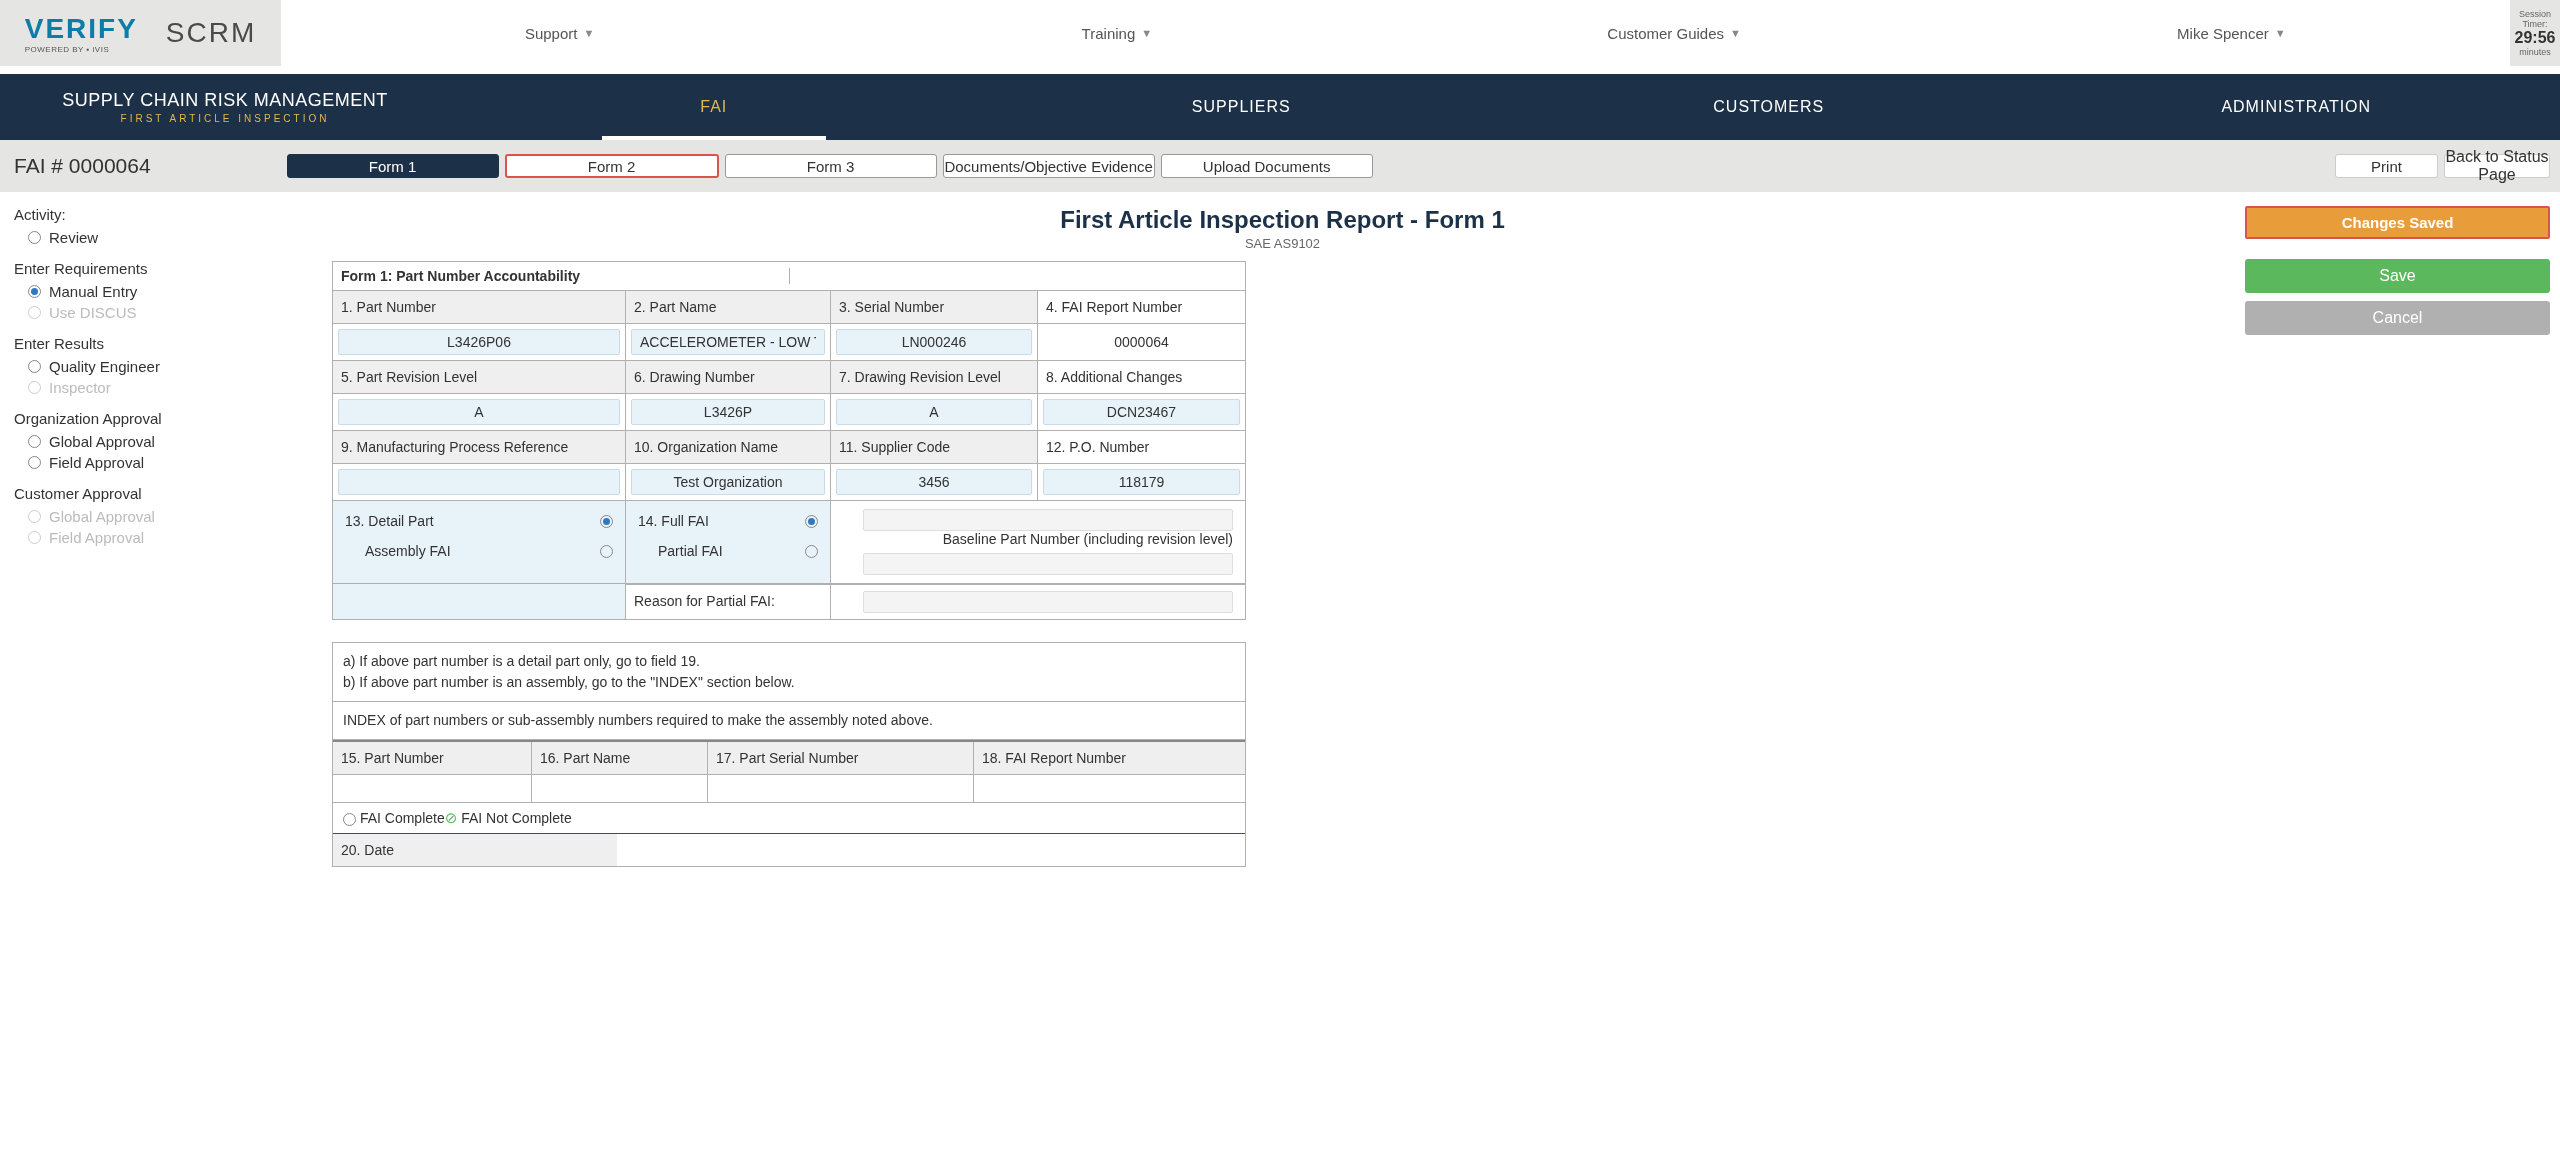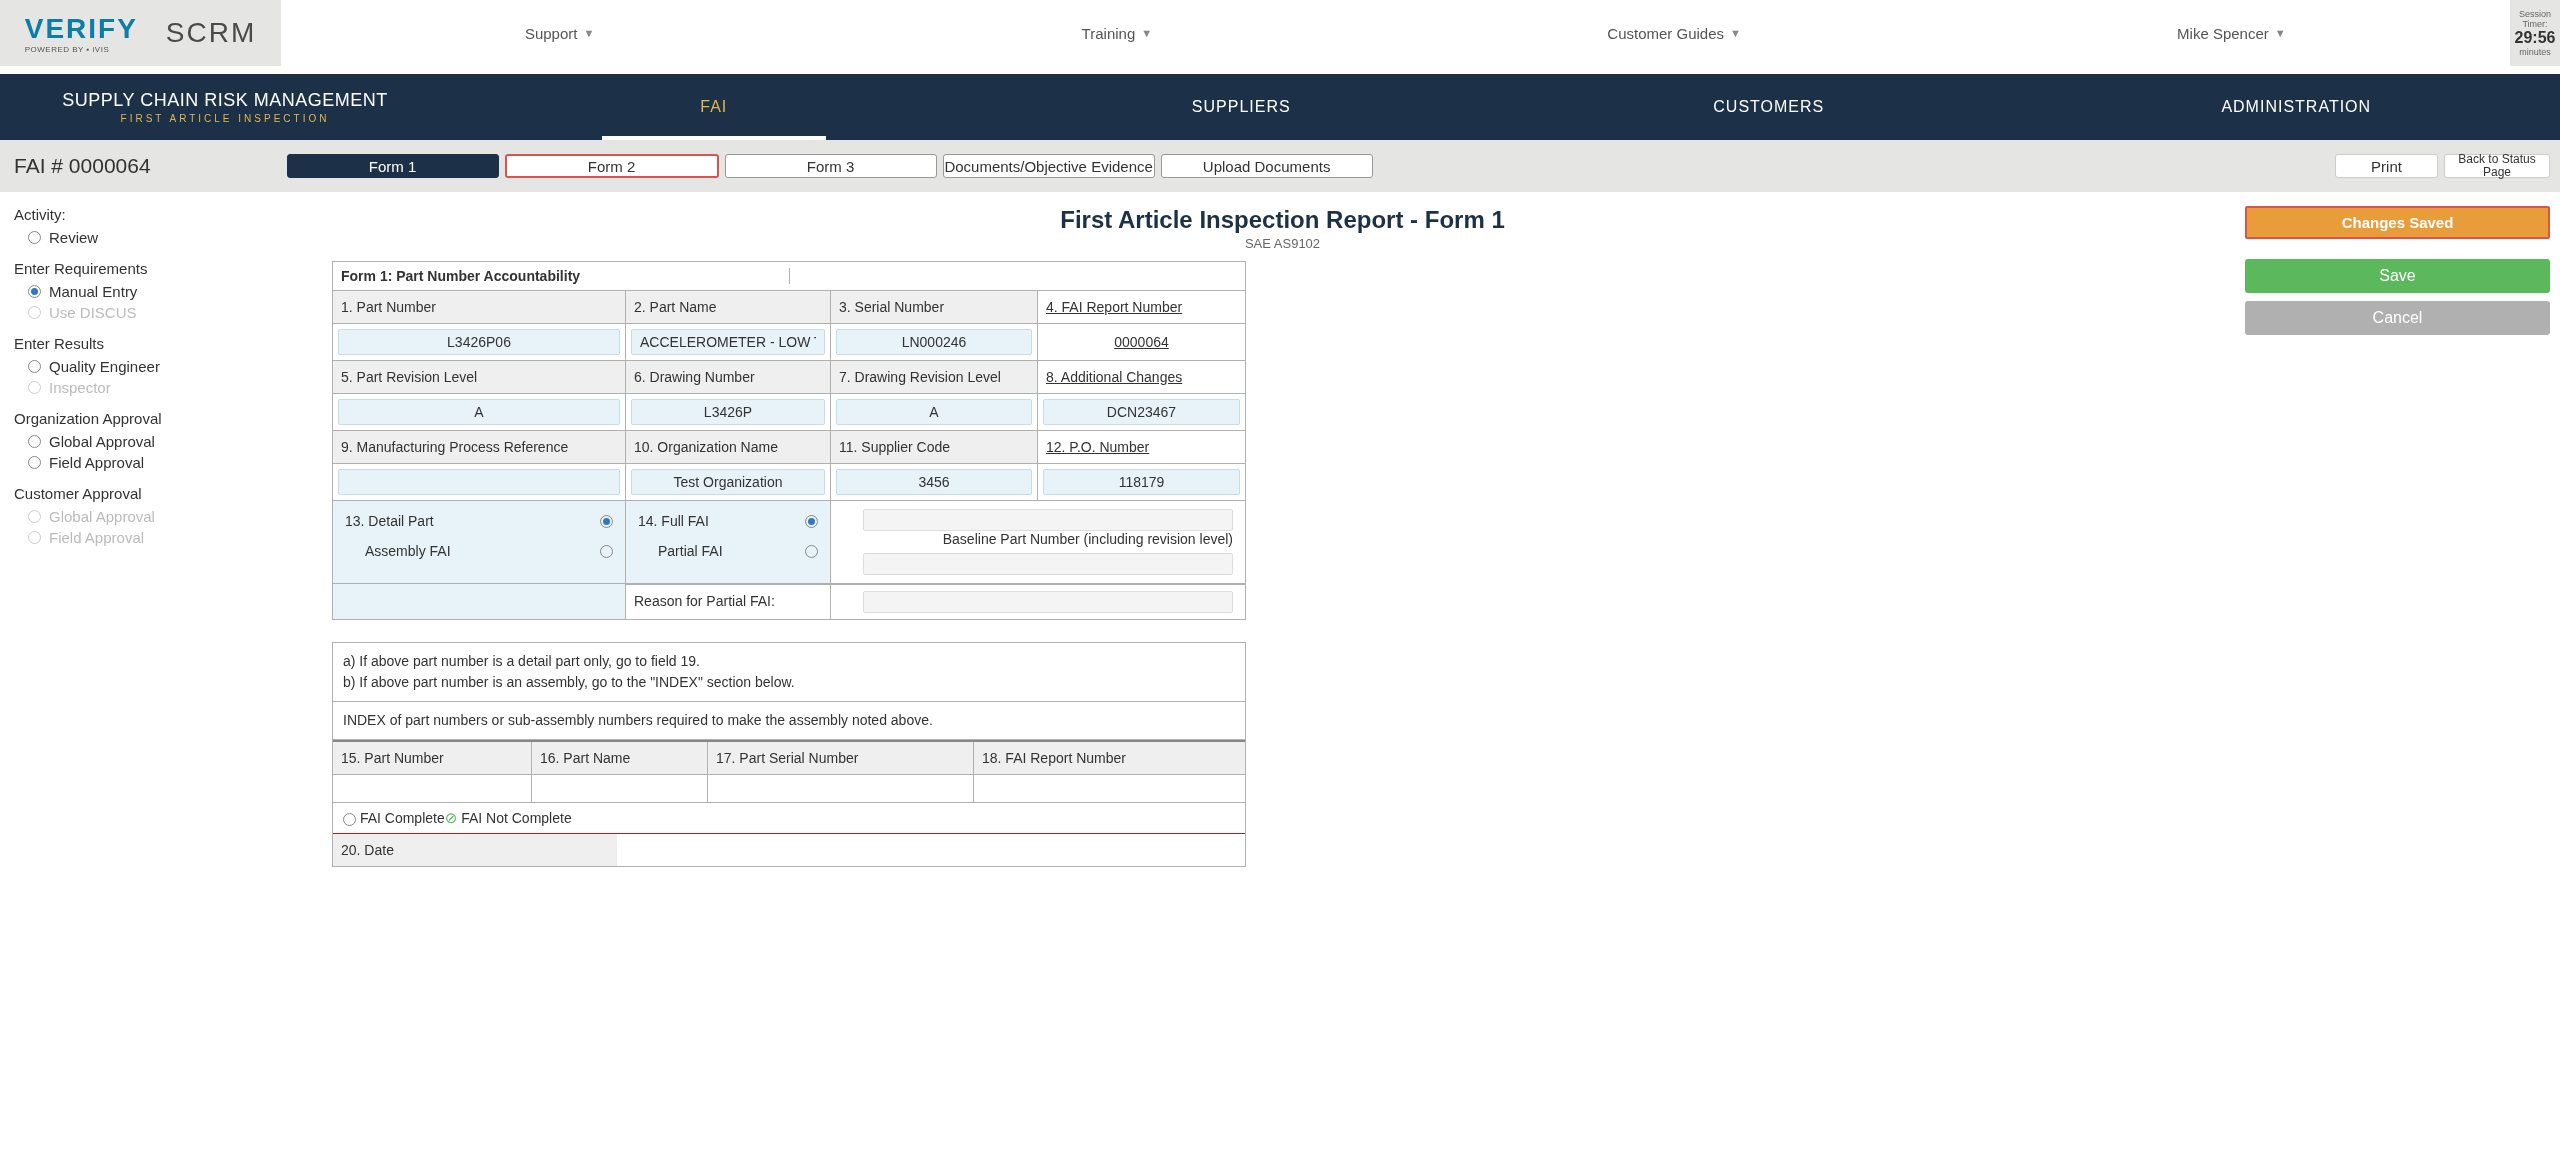--- a/index.html
+++ b/index.html
@@ -58,21 +58,21 @@
   .form-header-row .cell { flex: 1; }
   .label-row { display: flex; border-bottom: 1px solid #b0b0b0; }
   .label-cell { background: #efefef; padding: 8px; font-size: 14px; border-right: 1px solid #b0b0b0; }
   .label-cell:last-child { border-right: none; }
   .input-row { display: flex; border-bottom: 1px solid #b0b0b0; }
   .input-cell { padding: 5px; border-right: 1px solid #b0b0b0; background: #fff; }
   .input-cell:last-child { border-right: none; }
   .inp { width: 100%; height: 26px; background: #e8f2f9; border: 1px solid #c8dce8; border-radius: 2px; padding: 0 8px; text-align: center; font-size: 14px; color: #333; }
   .inp.readonly { background: #fff; border: none; }
 
-  .c1 { width: 293px; } .c2 { width: 205px; } .c3 { width: 207px; } .c4 { width: 207px; text-decoration: underline; }
+  .c1 { width: 293px; } .c2 { width: 205px; } .c3 { width: 207px; } .c4 { width: 207px; }
 
   .radio-section { display: flex; border-bottom: 1px solid #b0b0b0; }
   .radio-col { background: #e8f2f9; border-right: 1px solid #b0b0b0; padding: 8px 12px; }
   .radio-col:last-child { border-right: none; }
   .rc-row { display: flex; align-items: center; justify-content: space-between; margin: 4px 0 14px; font-size: 14px; }
   .baseline-col { flex: 1; background: #fff; padding: 8px 12px; }
   .baseline-label { font-size: 14px; text-align: right; margin-bottom: 6px; }
   .baseline-inp { width: 370px; float: right; height: 22px; background: #f4f4f4; border: 1px solid #ddd; border-radius: 2px; }
 
   .reason-row { display: flex; border-bottom: none; }
@@ -152,21 +152,21 @@
 
 <div class="toolbar">
   <span class="fai-id">FAI # 0000064</span>
   <div class="tbtn dark">Form 1</div>
   <div class="tbtn red-border">Form 2</div>
   <div class="tbtn plain">Form 3</div>
   <div class="tbtn plain">Documents/Objective Evidence</div>
   <div class="tbtn plain">Upload Documents</div>
   <div class="spacer"></div>
   <div class="tbtn white">Print</div>
-  <div class="tbtn white" style="width:106px;font-size:12px;text-align:center;line-height:1.1;">Back to Status Page</div>
+  <div class="tbtn white" style="width:106px;font-size:16px;text-align:center;line-height:1.1;">Back to Status Page</div>
 </div>
 
 <div class="content">
 
   <div class="sidebar">
     <div class="side-label">Activity:</div>
     <div class="radio-row">
         <span class="radio"></span>
         <span>Review</span>
       </div>

